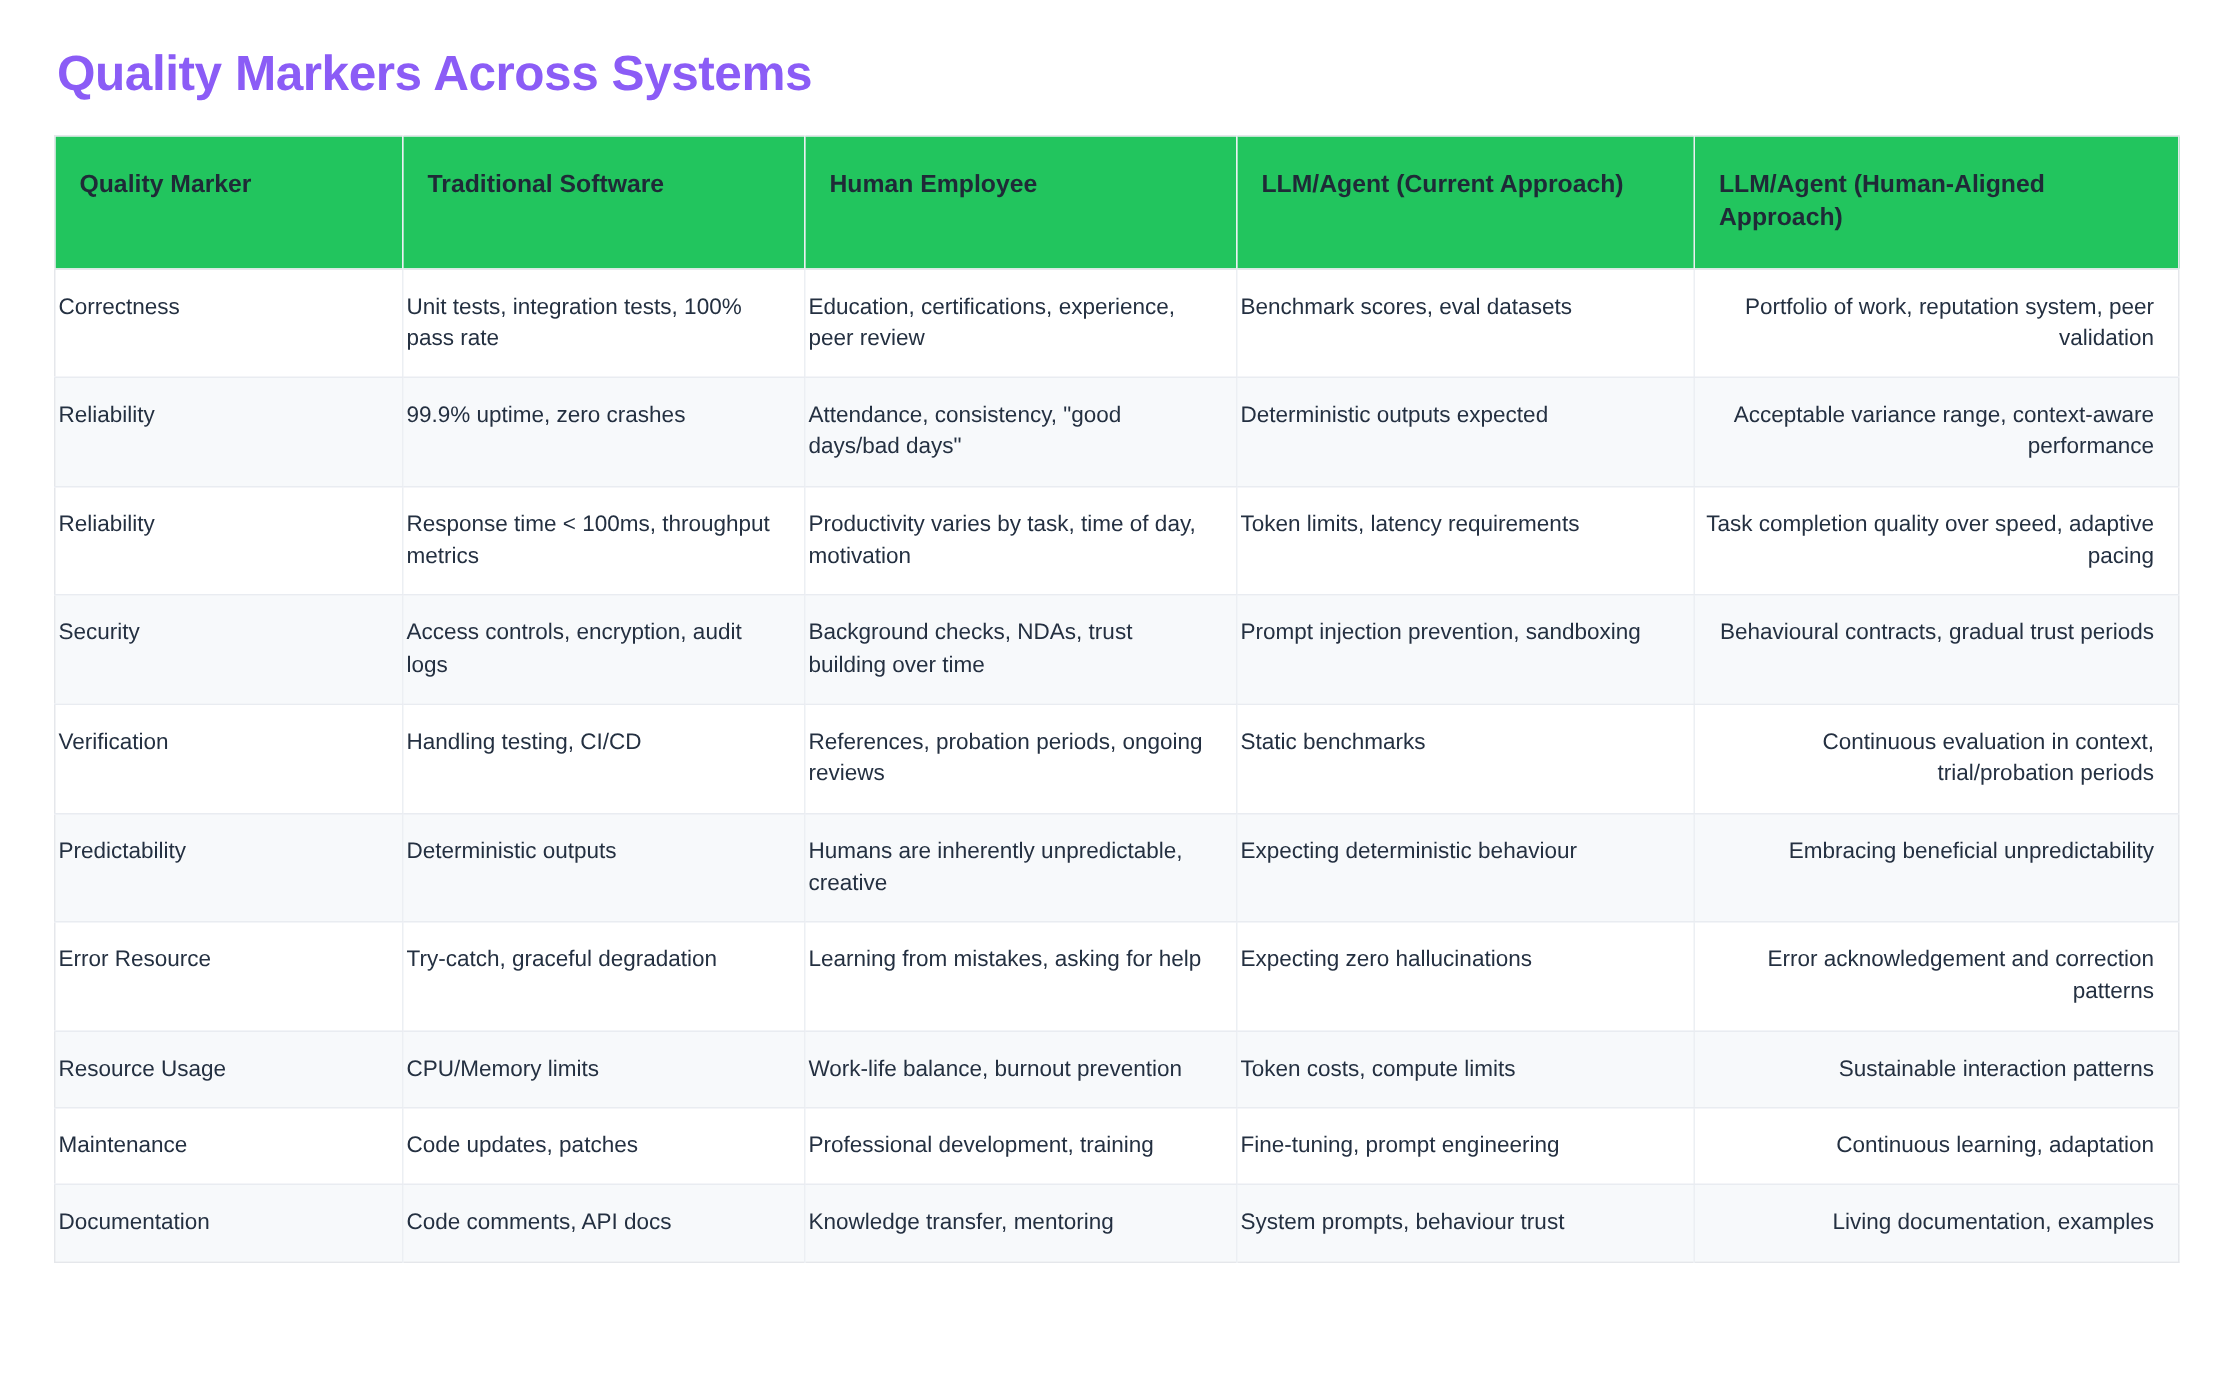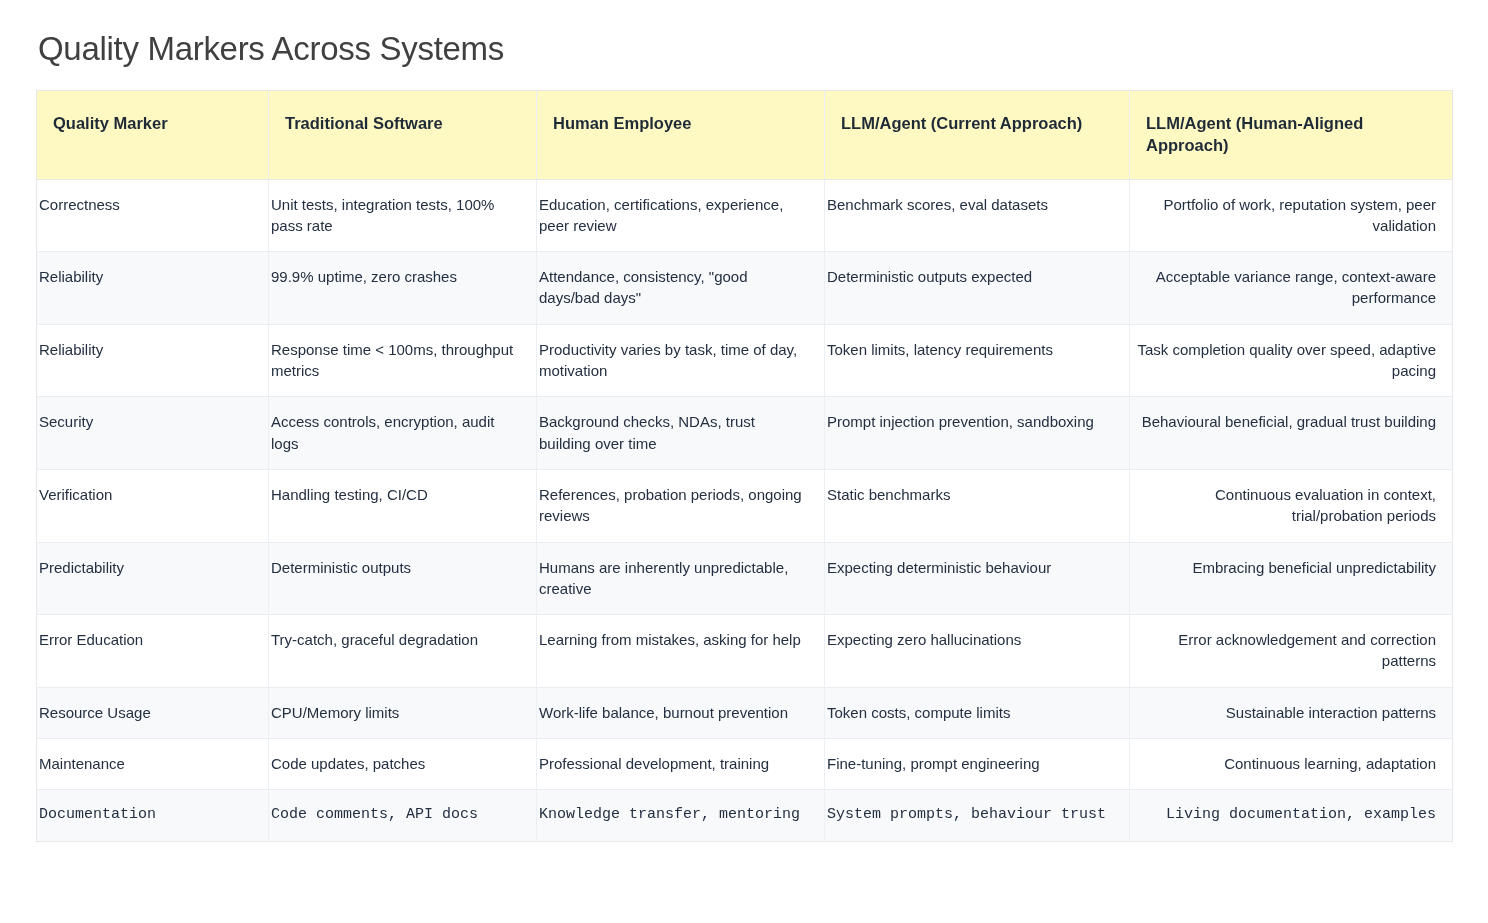--- a/index.html
+++ b/index.html
@@ -13,38 +13,38 @@
     font-family: "Liberation Sans", sans-serif;
     color: #1f2937;
     overflow: hidden;
   }
   .page {
     padding: 30px 36px 0 36px;
     box-sizing: border-box;
   }
   .page-title {
     font-size: 33px;
-    font-weight: normal;
-    color: #404040;
+    font-weight: bold;
+    color: #8b5cf6;
     letter-spacing: -0.3px;
     margin: 0 0 22px 2px;
   }
   table.matrix {
     border-collapse: collapse;
     width: 1416px;
     table-layout: fixed;
     border: 1px solid #e5e7eb;
   }
   table.matrix col.c0 { width: 232px; }
   table.matrix col.c1 { width: 268px; }
   table.matrix col.c2 { width: 288px; }
   table.matrix col.c3 { width: 305px; }
   table.matrix col.c4 { width: 323px; }
   table.matrix thead th {
-    background: #fef9c3;
+    background: #22c55e;
     text-align: left;
     font-size: 16.5px;
     font-weight: bold;
     color: #1f2a37;
     padding: 21px 16px 22px 16px;
     vertical-align: top;
     line-height: 1.35;
     border-bottom: 1px solid #e5e7eb;
     border-right: 1px solid #eceff3;
   }
@@ -60,21 +60,20 @@
   }
   table.matrix tbody td:last-child { border-right: none; text-align: right; }
   table.matrix tbody tr:nth-child(even) td {
     background: #f7f9fb;
   }
   table.matrix tbody tr:nth-child(odd) td {
     background: #ffffff;
   }
   table.matrix tbody tr:last-child td {
     border-bottom: none;
-    font-family: Liberation Mono, monospace;
   }
   td.marker-cell {
     color: #2b3442;
   }
 </style>
 </head>
 <body>
 
 <div class="page">
   <h1 class="page-title">Quality Markers Across Systems</h1>
@@ -116,38 +115,38 @@
         <td>Response time &lt; 100ms, throughput metrics</td>
         <td>Productivity varies by task, time of day, motivation</td>
         <td>Token limits, latency requirements</td>
         <td>Task completion quality over speed, adaptive pacing</td>
       </tr>
       <tr>
         <td class="marker-cell">Security</td>
         <td>Access controls, encryption, audit logs</td>
         <td>Background checks, NDAs, trust building over time</td>
         <td>Prompt injection prevention, sandboxing</td>
-        <td>Behavioural beneficial, gradual trust building</td>
+        <td>Behavioural contracts, gradual trust periods</td>
       </tr>
       <tr>
         <td class="marker-cell">Verification</td>
         <td>Handling testing, CI/CD</td>
         <td>References, probation periods, ongoing reviews</td>
         <td>Static benchmarks</td>
         <td>Continuous evaluation in context, trial/probation periods</td>
       </tr>
       <tr>
         <td class="marker-cell">Predictability</td>
         <td>Deterministic outputs</td>
         <td>Humans are inherently unpredictable, creative</td>
         <td>Expecting deterministic behaviour</td>
         <td>Embracing beneficial unpredictability</td>
       </tr>
       <tr>
-        <td class="marker-cell">Error Education</td>
+        <td class="marker-cell">Error Resource</td>
         <td>Try-catch, graceful degradation</td>
         <td>Learning from mistakes, asking for help</td>
         <td>Expecting zero hallucinations</td>
         <td>Error acknowledgement and correction patterns</td>
       </tr>
       <tr>
         <td class="marker-cell">Resource Usage</td>
         <td>CPU/Memory limits</td>
         <td>Work-life balance, burnout prevention</td>
         <td>Token costs, compute limits</td>

